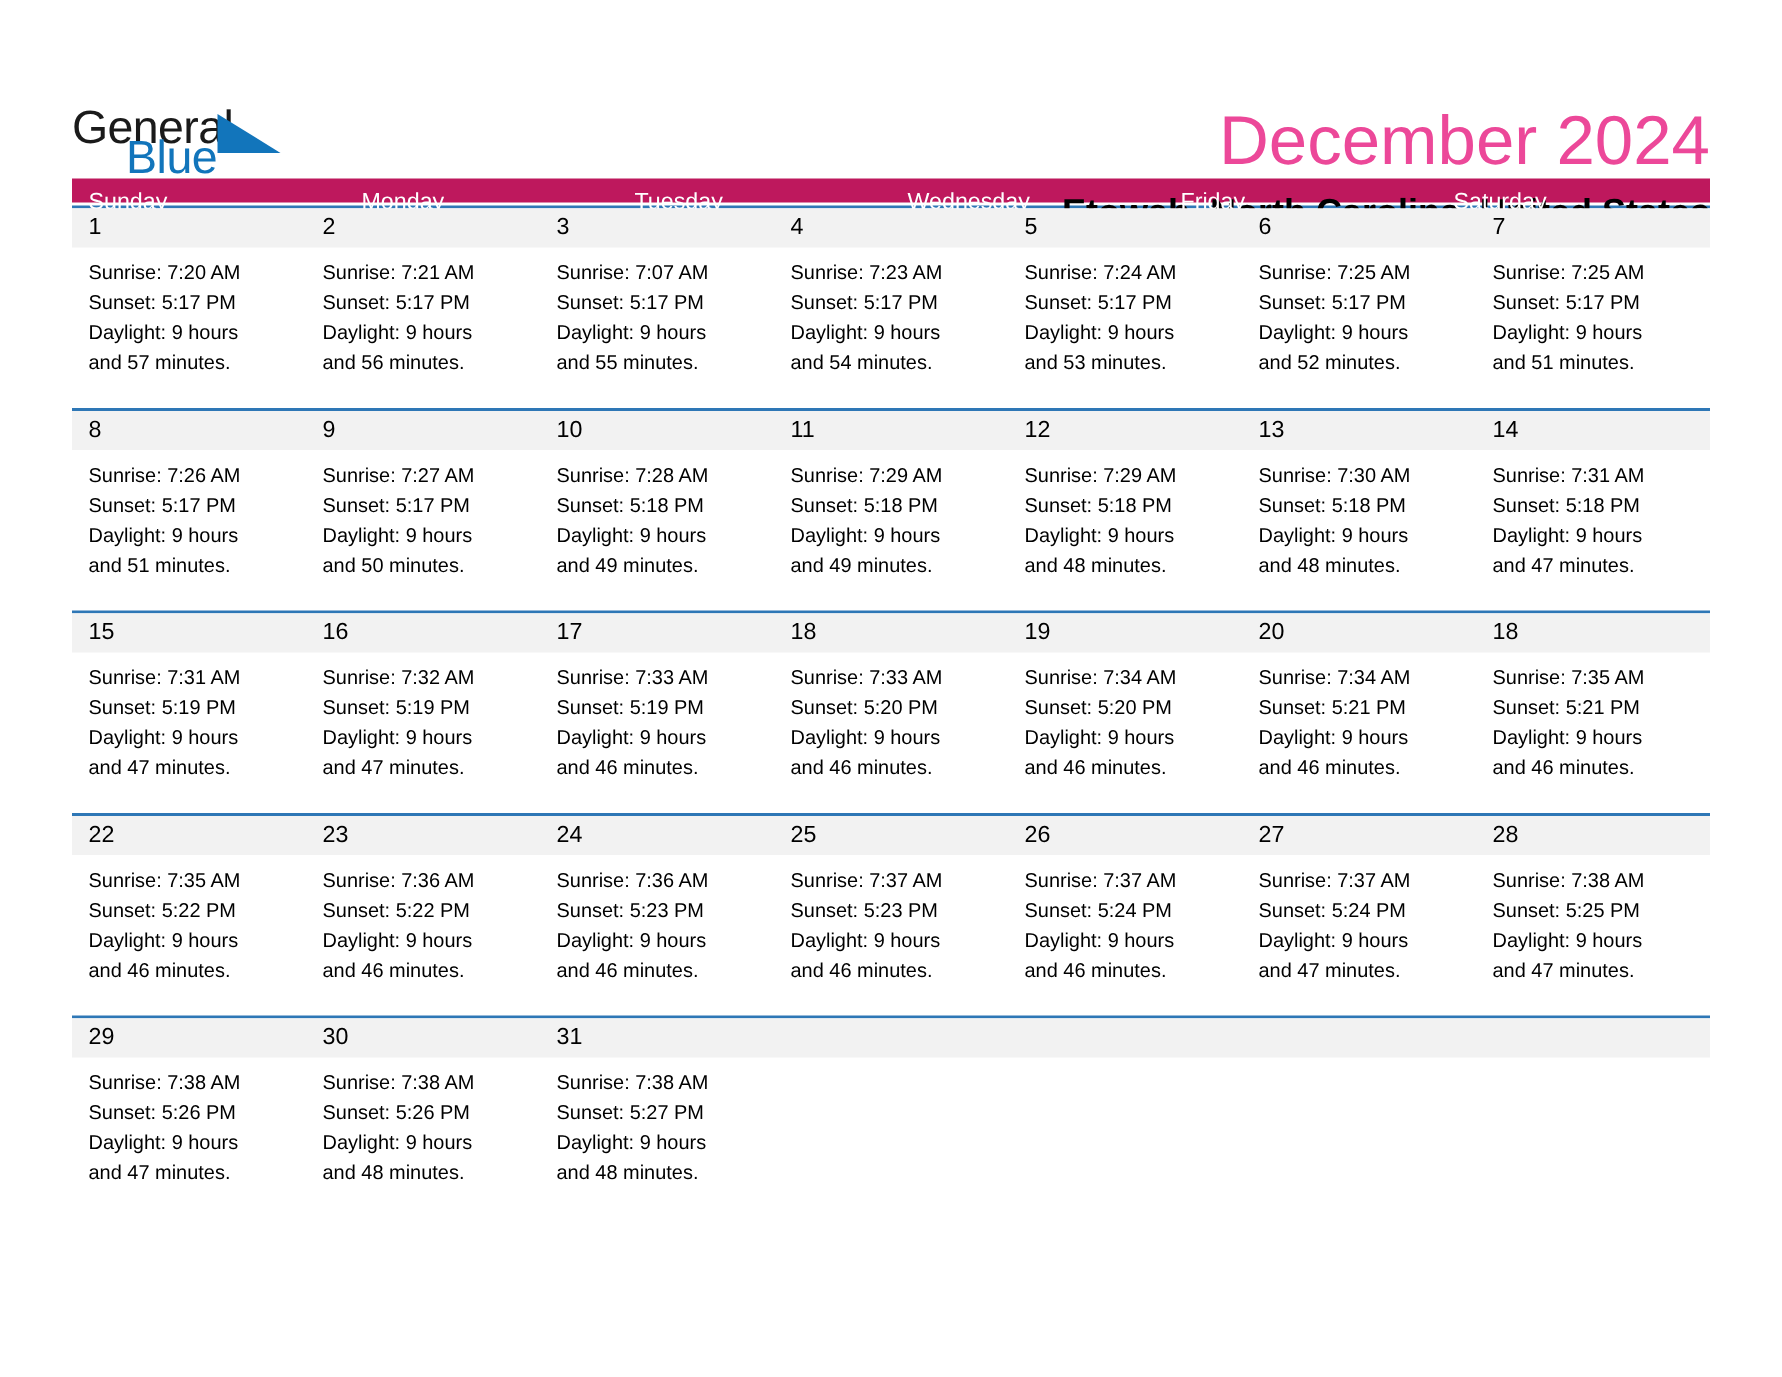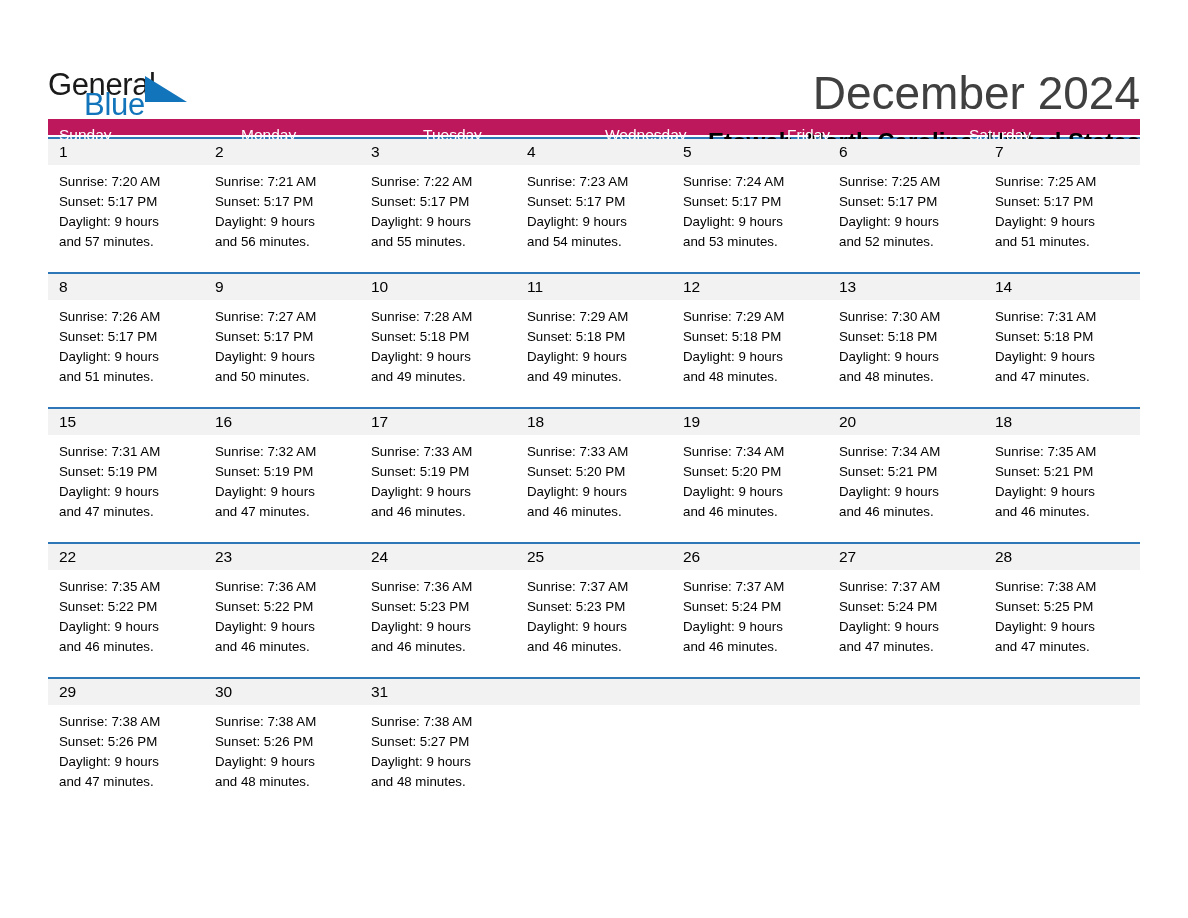--- a/index.html
+++ b/index.html
@@ -71,21 +71,21 @@
 
   .titles {
     text-align: right;
     flex: 1 1 auto;
     padding-top: 2px;
   }
   .month-title {
     font-size: 46px;
     line-height: 56px;
     font-weight: 400;
-    color: #404040;
+    color: #ec4899;
     letter-spacing: 0px;
   }
   .location-title {
     font-size: 24px;
     line-height: 30px;
     font-weight: 700;
     color: #000000;
     margin-top: 6px;
     letter-spacing: 0px;
   }
@@ -203,21 +203,21 @@
               <div>Sunset: 5:17 PM</div>
               <div>Daylight: 9 hours</div>
               <div>and 56 minutes.</div>
             </div>
           </div>
           <div class="day-cell">
             <div class="day-number-band">
               <span class="day-number">3</span>
             </div>
             <div class="day-info">
-              <div>Sunrise: 7:22 AM</div>
+              <div>Sunrise: 7:07 AM</div>
               <div>Sunset: 5:17 PM</div>
               <div>Daylight: 9 hours</div>
               <div>and 55 minutes.</div>
             </div>
           </div>
           <div class="day-cell">
             <div class="day-number-band">
               <span class="day-number">4</span>
             </div>
             <div class="day-info">

